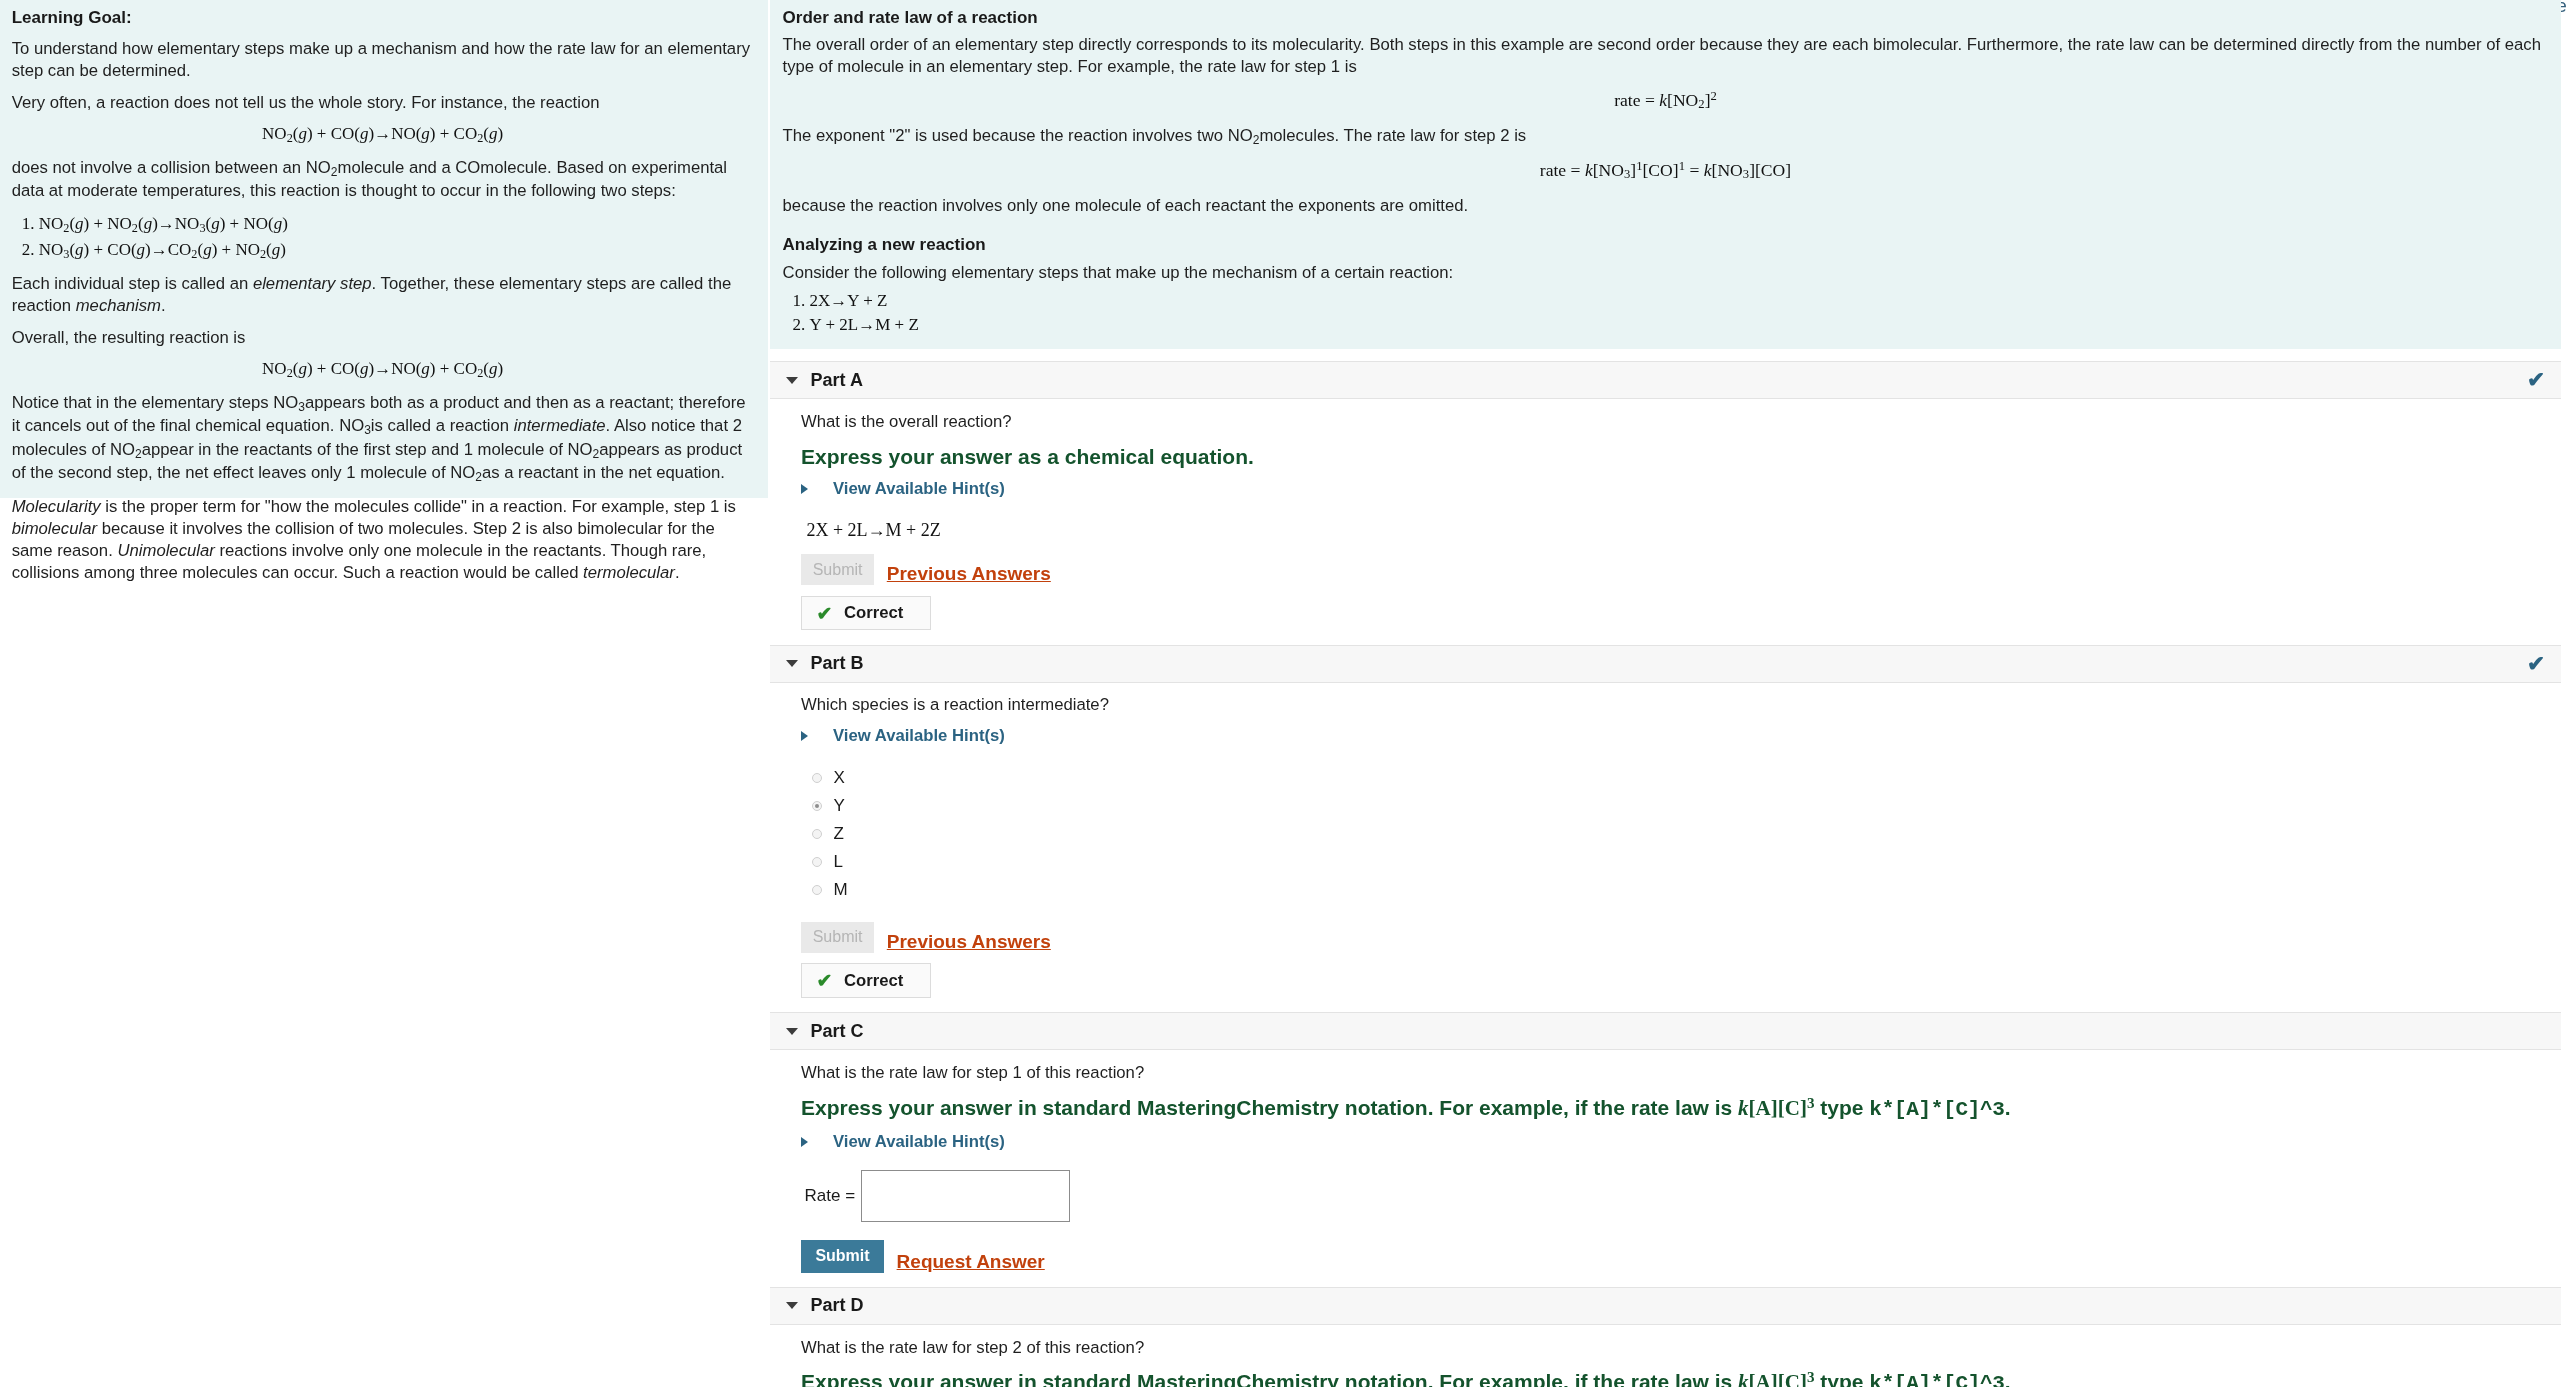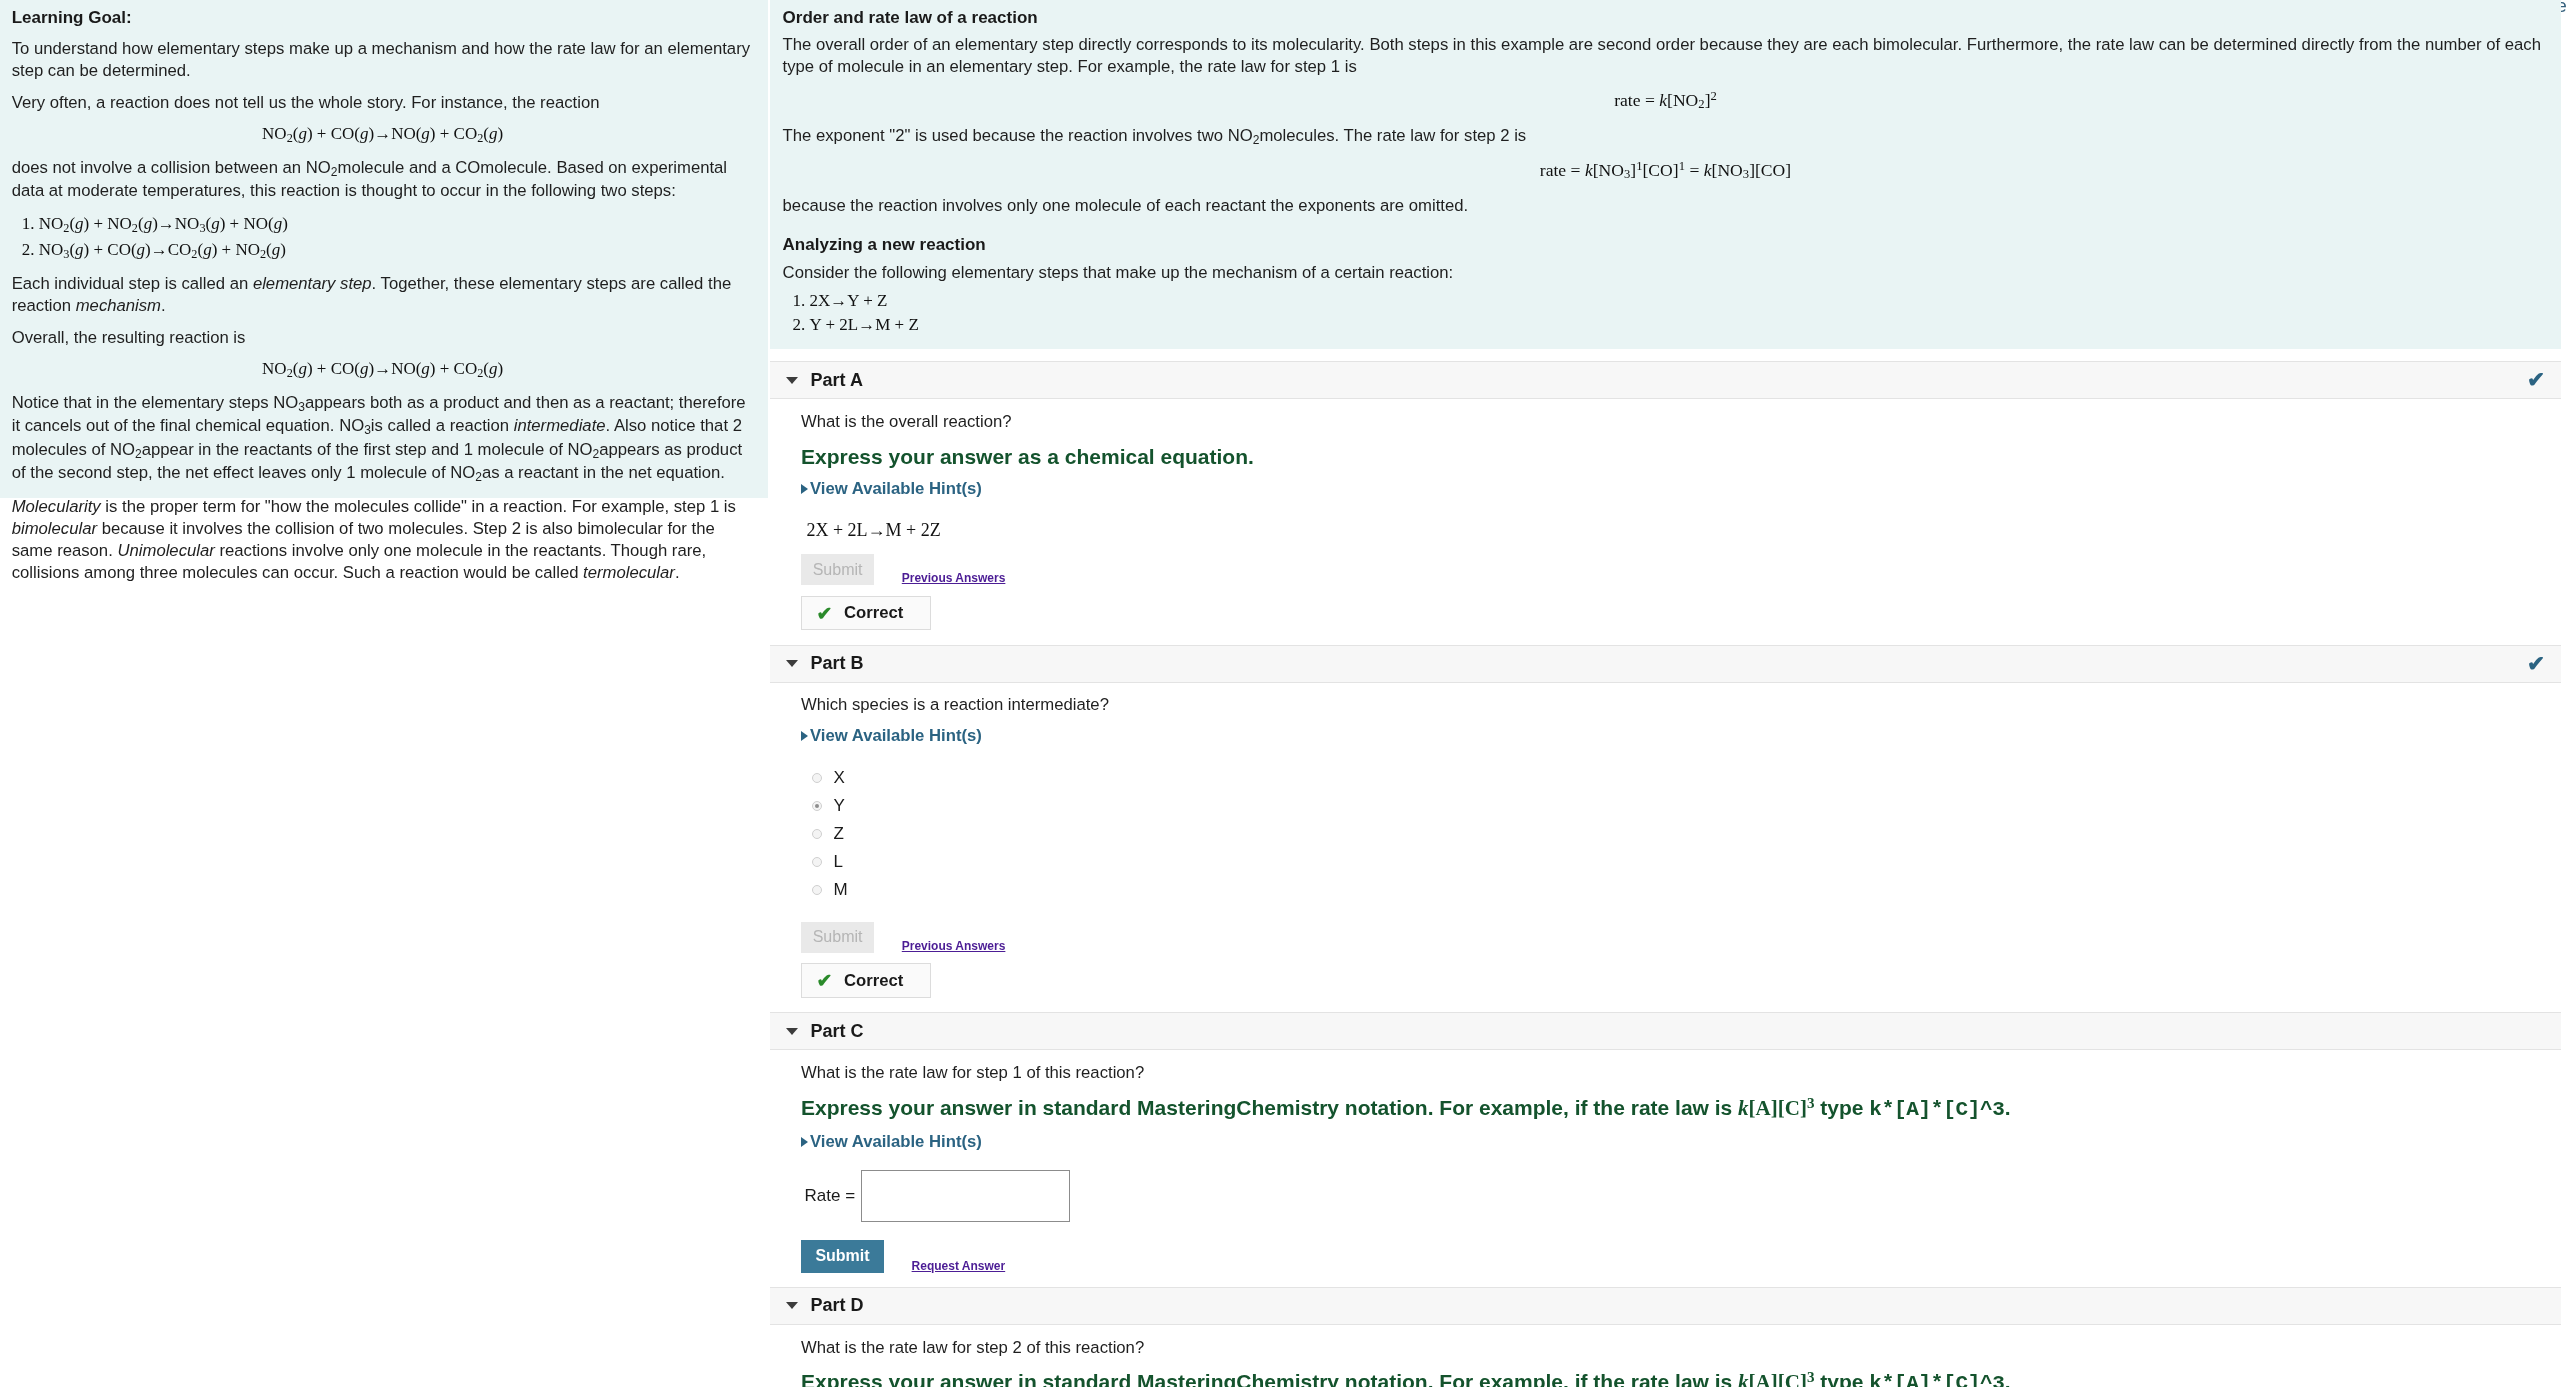--- a/index.html
+++ b/index.html
@@ -94,21 +94,21 @@
   .part-title { font-size: 18px; font-weight: bold; color:#1a1a1a; }
   .part-check {
     position:absolute; right: 16px; top: 50%; transform: translateY(-50%);
     color:#2b6382; font-size: 21.6px; font-weight: bold; line-height:1;
   }
 
   .part-body { padding: 11.7px 0 14.4px 31px; background:#fff; }
   .q-text { font-size: 16.7px; color:#1f1f1f; margin: 0 0 10px 0; line-height:1.3; }
   .q-instr { font-size: 21px; color:#14532d; font-weight: bold; margin: 0 0 9px 0; line-height:1.3; }
   .hint-link {
-    display:inline-flex; align-items:center; gap:2px;
+    display:inline-flex; align-items:center; gap:25px;
     color:#2b6382; font-size:16.7px; font-weight:bold; cursor:pointer; margin-bottom: 12.6px;
   }
   .hint-caret {
     width:0;height:0;border-top:5.4px solid transparent;border-bottom:5.4px solid transparent;
     border-left:7.2px solid #2b6382;
   }
 
   .answer-shown {
     font-family:"Liberation Serif", serif; font-size: 18px; color:#111;
     padding: 8px 0 10px 5.4px;
@@ -117,21 +117,21 @@
   .btn-row { display:flex; align-items:flex-end; gap:12.6px; margin-top: 3.6px; }
   .btn-disabled {
     background:#e9e9e9; color:#b5b5b5; border:none; font-size:16px;
     padding: 6.3px 11.7px; font-family:"Liberation Sans", sans-serif;
   }
   .btn-primary {
     background:#3b7a99; color:#fff; border:none; font-size:16px; font-weight:bold;
     padding: 7.2px 14.4px; font-family:"Liberation Sans", sans-serif; cursor:pointer;
   }
   .link-underline {
-    color:#4c1d95; font-size:12px; font-weight:bold; text-decoration:underline; cursor:pointer;margin-left:15px;
+    color:#c2410c; font-size:19px; font-weight:bold; text-decoration:underline; cursor:pointer;
   }
 
   .correct-box {
     display:inline-flex; align-items:center; gap: 11.7px;
     border:0.9px solid #dcdcdc; background:#fafafa;
     padding: 6.3px 27px 6.3px 14.4px; margin-top: 10.8px;
   }
   .correct-check { color:#2a8a2a; font-size:19px; font-weight:bold; line-height:1; }
   .correct-label { font-size:16.7px; font-weight:bold; color:#1a1a1a; }
 

